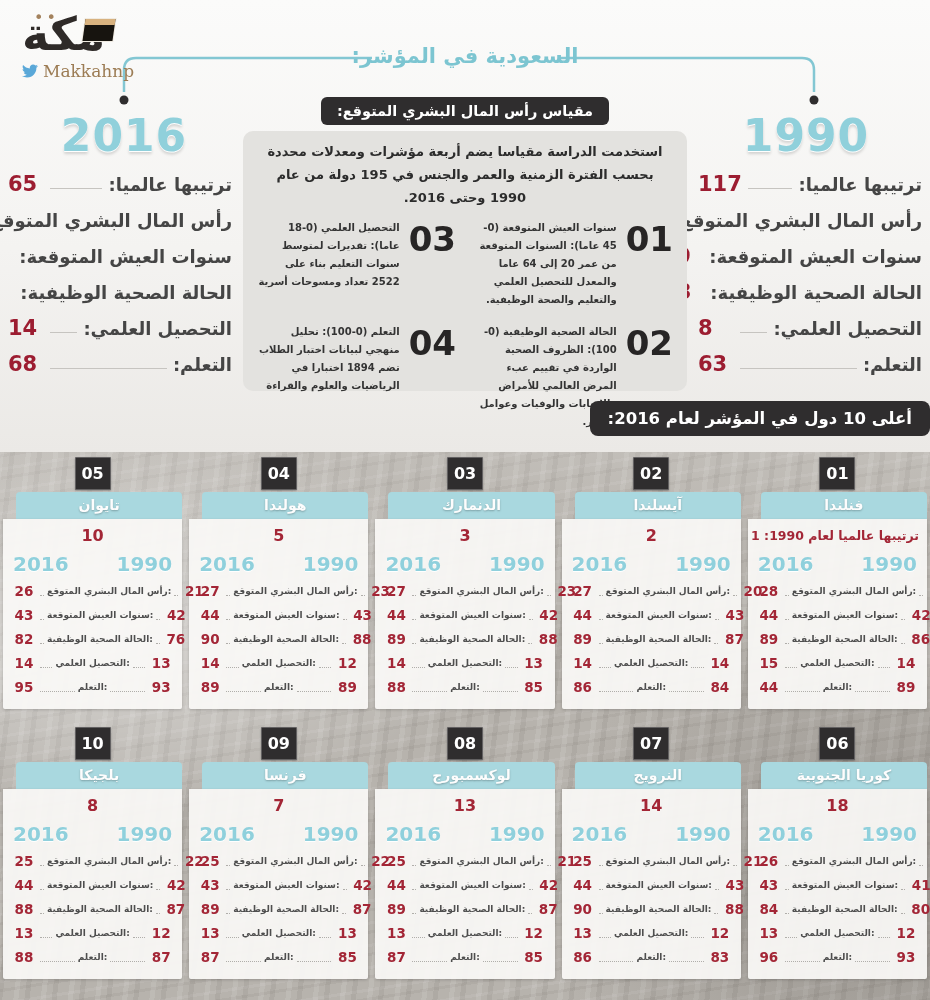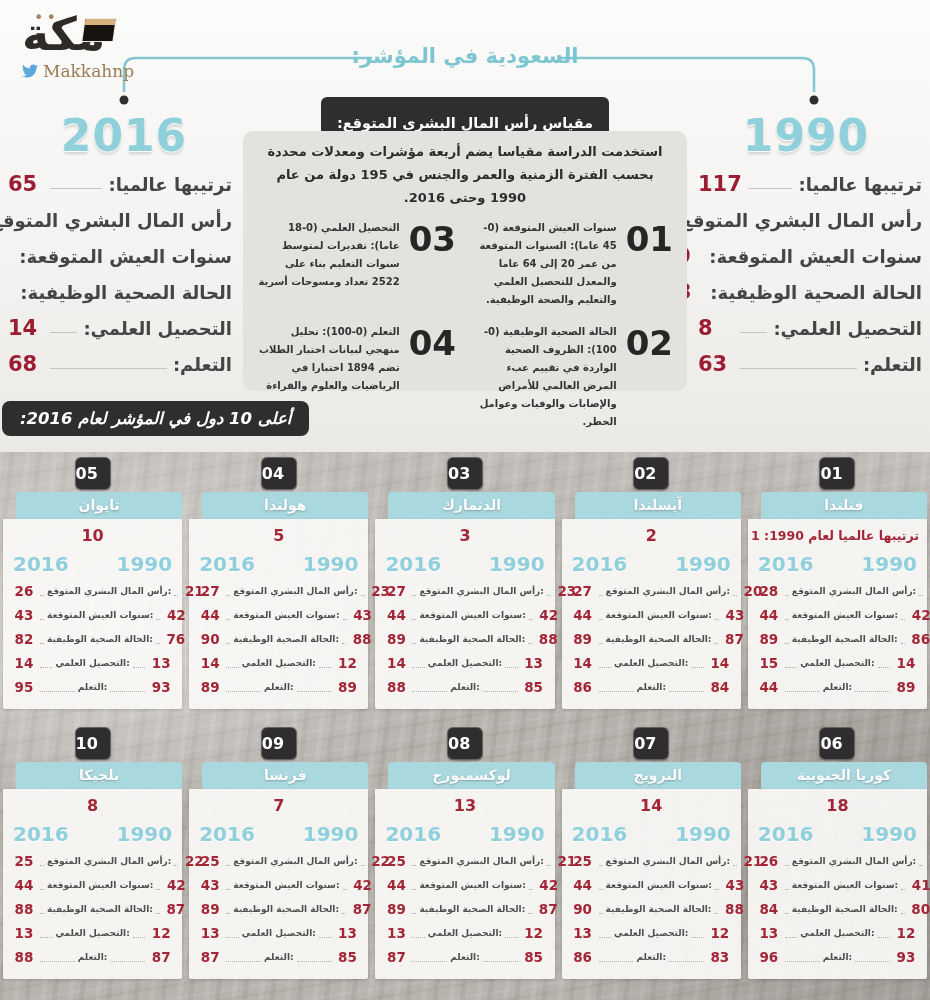--- a/index.html
+++ b/index.html
@@ -33,39 +33,39 @@
   
   .slist{position:absolute;top:172px;width:224px;}
   .slist-left{left:8px;} .slist-right{left:698px;}
   .srow{display:flex;align-items:center;height:24px;margin-bottom:12px;direction:rtl;}
   .slab{font-size:18px;font-weight:700;color:#454545;white-space:nowrap;}
   .sline{flex:1;border-bottom:1px solid #c6c4c0;align-self:flex-end;margin:0 6px 7px;}
   .sval{font-size:21px;font-weight:800;color:#9c1d31;min-width:36px;text-align:left;}
   
   .measure-title{position:absolute;top:97px;left:0;right:0;text-align:center;}
   .measure-title span{display:inline-block;background:#2f2d2e;color:#fff;font-size:14.5px;
-                      font-weight:700;padding:18px 16px;border-radius:6px;}
+                      font-weight:700;padding:6px 16px;border-radius:6px;}
   .mbox{position:absolute;top:131px;left:243px;width:444px;height:260px;background:#e3e2df;
         border-radius:10px;padding:8px 14px;box-sizing:border-box;direction:rtl;}
   .mintro{font-size:13px;font-weight:700;color:#2c2c2c;text-align:center;line-height:1.75;margin:2px 4px 10px;}
   .mgrid{display:grid;grid-template-columns:1fr 1fr;column-gap:18px;row-gap:14px;}
   .mitem{display:flex;gap:9px;direction:rtl;}
   .mnum{font-size:34px;font-weight:800;color:#272525;line-height:1;margin-top:3px;}
   .mtext{font-size:10px;font-weight:700;color:#333;line-height:1.8;text-align:right;margin:0;}
   
-  .t10-title{position:absolute;top:401px;left:2px;right:0;text-align:left;font-style:italic;}
+  .t10-title{position:absolute;top:401px;left:9px;right:0;text-align:right;}
   .t10-title span{display:inline-block;background:#2f2d2e;color:#fff;font-size:16.5px;
                   font-weight:700;padding:8px 18px;border-radius:8px;}
   
   .cards{position:absolute;left:3px;right:3px;display:flex;direction:rtl;gap:7px;}
   .cards-1{top:457px;} .cards-2{top:727px;}
   .card{flex:1;min-width:0;}
   .badge{width:36px;height:33px;margin:0 auto;background:#2f2d2e;border:1px solid rgba(255,255,255,.25);
-         border-radius:6px;color:#fff;font-size:16px;font-weight:800;display:flex;align-items:center;
-         justify-content:flex-end;box-shadow:0 1px 2px rgba(0,0,0,.3);box-sizing:border-box;}
+         border-radius:1px;color:#fff;font-size:16px;font-weight:800;display:flex;align-items:center;
+         justify-content:center;box-shadow:0 1px 2px rgba(0,0,0,.3);box-sizing:border-box;}
   .chead{margin-top:2px;height:27px;background:#a9d8df;border-radius:4px 4px 0 0;color:#fdfdfd;
          font-size:14px;font-weight:800;line-height:27px;text-align:center;
          text-shadow:0 1px 2px rgba(0,0,0,.25);overflow:hidden;white-space:nowrap;margin-left:13px;}
   .cbody{background:rgba(250,249,246,.93);padding:4px 8px 10px;border-radius:0 0 2px 2px;
          box-shadow:0 1px 3px rgba(0,0,0,.18);}
   .crank{height:26px;line-height:26px;text-align:center;color:#a32636;font-size:16px;font-weight:800;
          white-space:nowrap;}
   .first-card .crank{font-size:12.5px;}
   .cyears{display:flex;justify-content:space-between;direction:ltr;color:#8fd0dc;font-size:20px;
           font-weight:800;padding:0 2px;height:30px;align-items:center;text-shadow:0 1px 0 #fff;}

